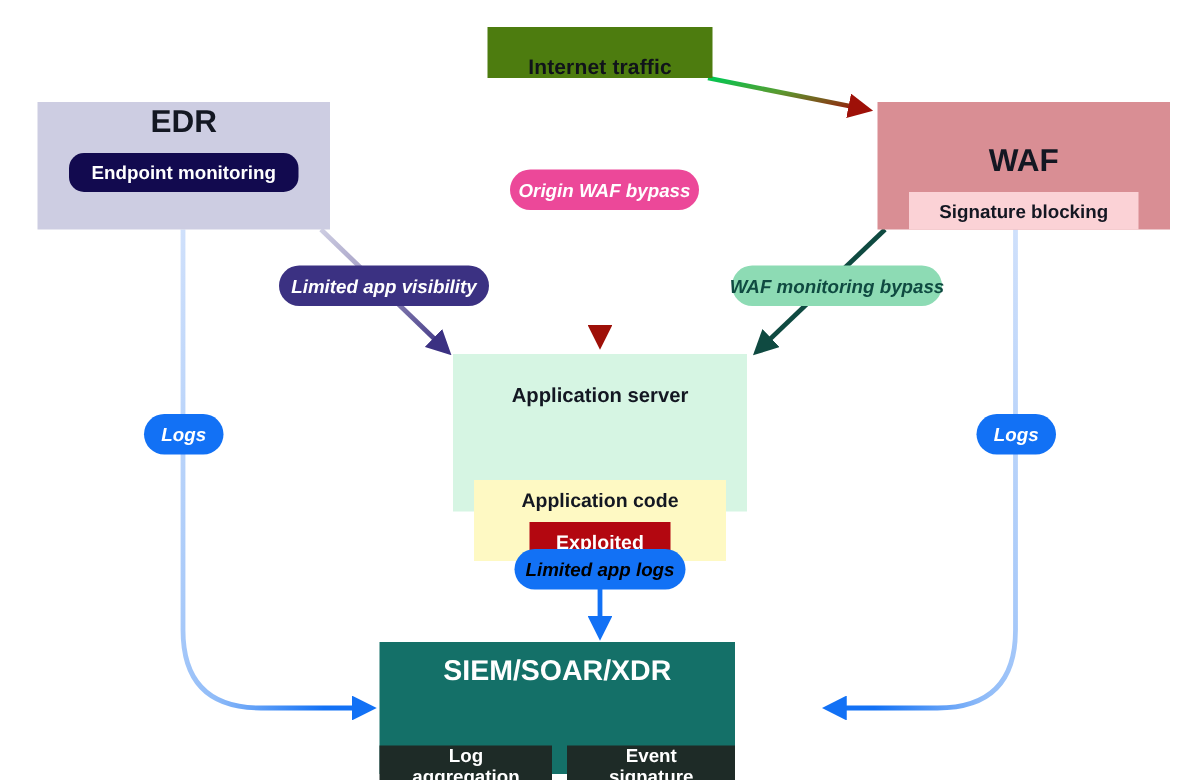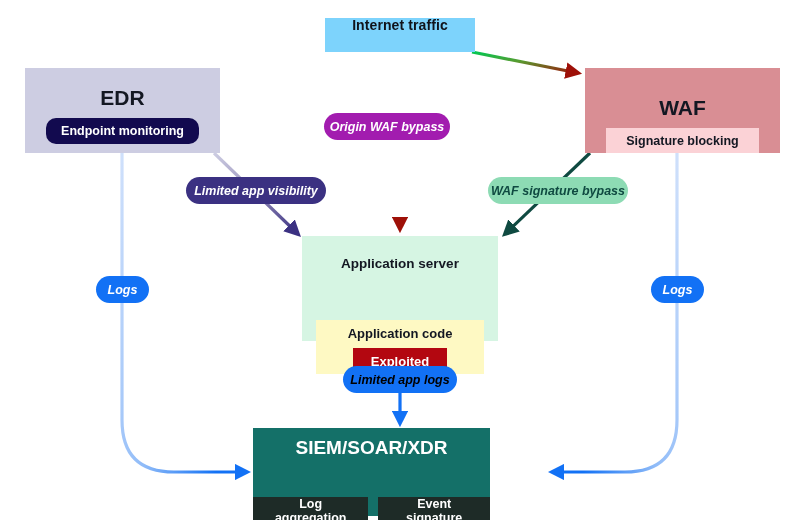--- a/index.html
+++ b/index.html
@@ -41,32 +41,32 @@
     align-items: center;
     justify-content: center;
     text-align: center;
     font-weight: bold;
     margin-top: 28px;
   }
 
   
   #node-internet {
     left: 325px; top: 18px; width: 150px; height: 34px;
-    background: #7dd3fc;
-    justify-content: flex-start;
+    background: #4d7c0f;
+    justify-content: flex-end;
   }
   #node-internet .node-title {
     font-size: 14px; color: #10131a; letter-spacing: .1px;
   }
 
   
   #node-edr {
     left: 25px; top: 68px; width: 195px; height: 85px;
     background: #cdcde2;
-    padding-top: 18px;
+    padding-top: 2px;
   }
   #node-edr .node-title { font-size: 21px; color: #131722; }
   #node-edr .sub-box {
     margin-top: 9px; width: 153px; height: 26px;
     background: #120a4f; color: #ffffff; font-size: 12.5px; border-radius: 10px;
   }
 
   
   #node-waf {
     left: 585px; top: 68px; width: 195px; height: 85px;
@@ -125,22 +125,22 @@
     display: flex;
     align-items: center;
     justify-content: center;
     border-radius: 999px;
     font-style: italic;
     font-weight: bold;
     white-space: nowrap;
     z-index: 3;
   }
   #pill-origin-bypass {
-    left: 324px; top: 113px; width: 126px; height: 27px;
-    background: #a21caf; color: #ffffff; font-size: 12.5px;
+    left: 340px; top: 113px; width: 126px; height: 27px;
+    background: #ec4899; color: #ffffff; font-size: 12.5px;
   }
   #pill-limited-visibility {
     left: 186px; top: 177px; width: 140px; height: 27px;
     background: #3b3182; color: #ffffff; font-size: 12.5px;
   }
   #pill-waf-bypass {
     left: 488px; top: 177px; width: 140px; height: 27px;
     background: #8ddbb4; color: #0f4a41; font-size: 12.5px;
   }
   #pill-logs-left {
@@ -245,21 +245,21 @@
     <div id="siem-subrow">
       <div class="sub-box">Log aggregation</div>
       <div class="sub-box">Event signature</div>
     </div>
   </div>
 
   <div class="pill" id="pill-origin-bypass">Origin WAF bypass</div>
 
   <div class="pill" id="pill-limited-visibility">Limited app visibility</div>
 
-  <div class="pill" id="pill-waf-bypass">WAF signature bypass</div>
+  <div class="pill" id="pill-waf-bypass">WAF monitoring bypass</div>
 
   <div class="pill" id="pill-logs-left">Logs</div>
 
   <div class="pill" id="pill-logs-right">Logs</div>
 
   <div class="pill" id="pill-limited-logs">Limited app logs</div>
 
 </div>
 
 </body></html>

